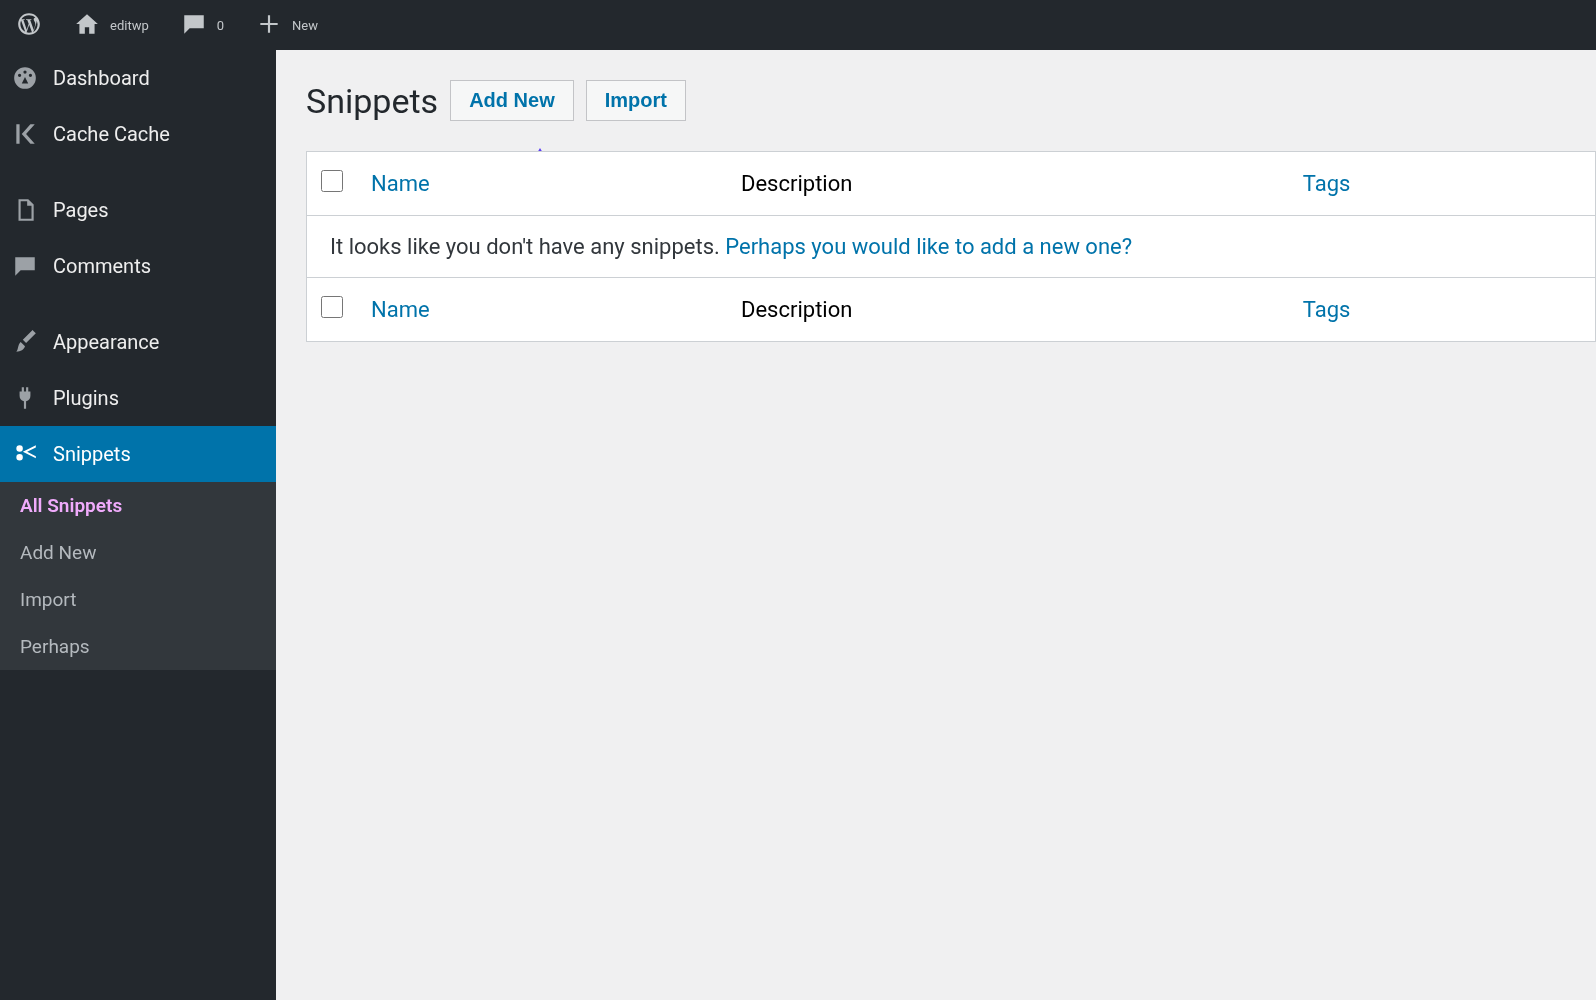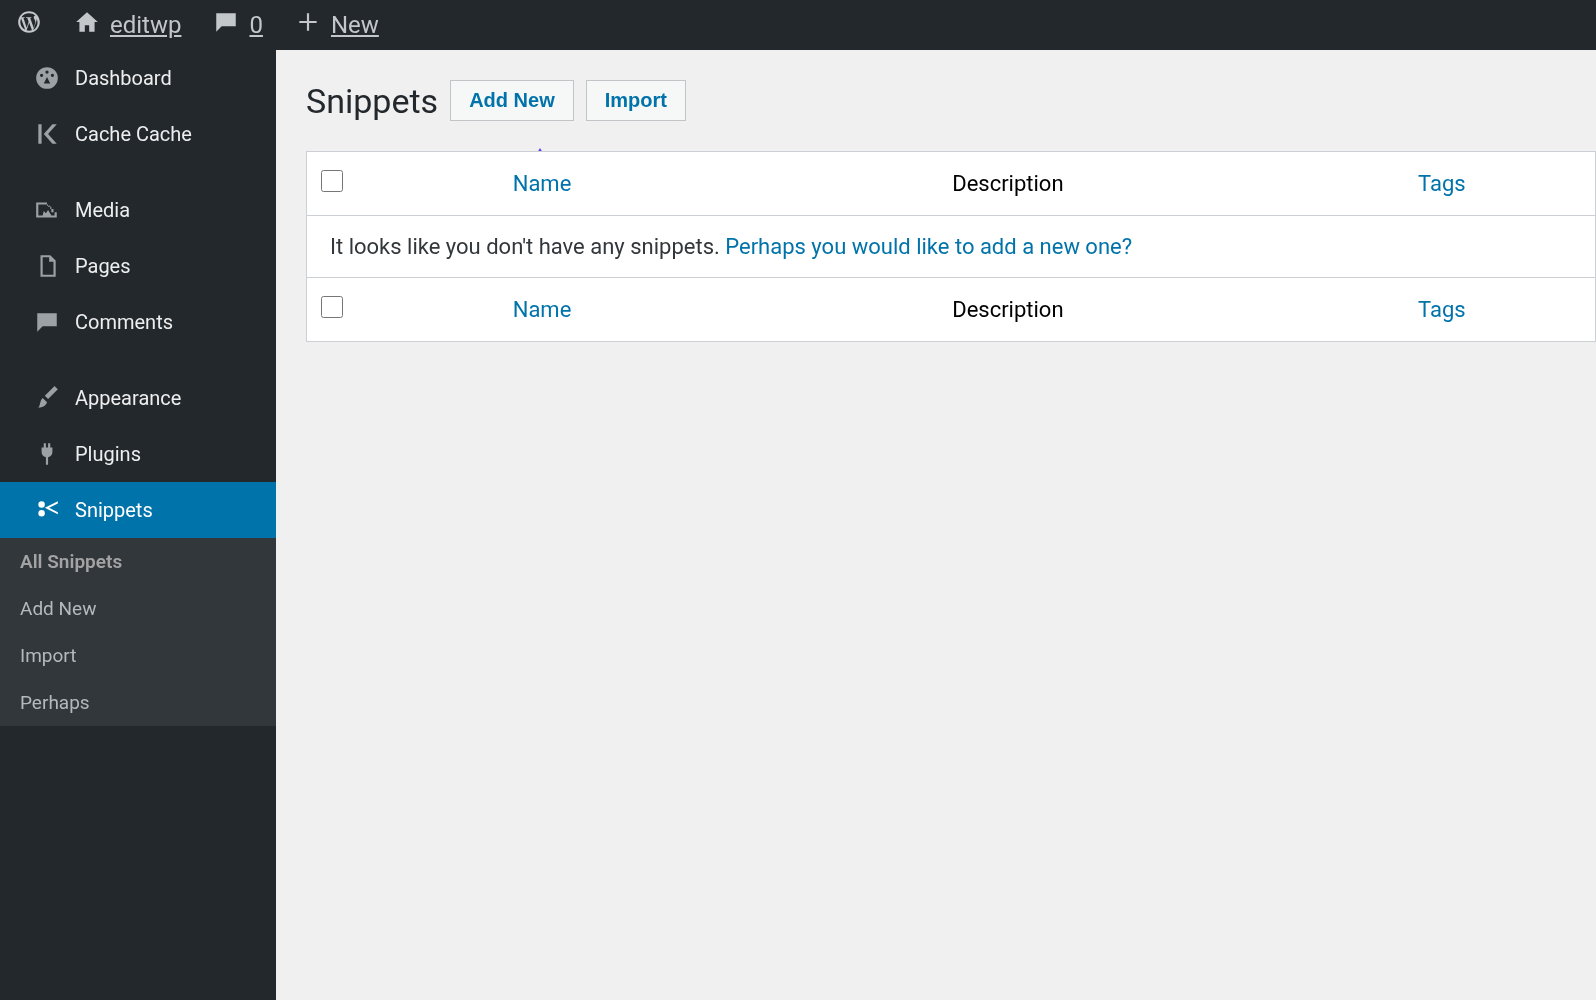--- a/index.html
+++ b/index.html
@@ -1,45 +1,45 @@
 <!DOCTYPE html>
 <html><head>
 <meta charset="utf-8">
 <style>
 * { margin: 0; padding: 0; box-sizing: border-box; }
 body { font-family: -apple-system, BlinkMacSystemFont, "Segoe UI", Roboto, sans-serif; background: #f0f0f1; }
 
-.topbar { height: 50px; background: #23282d; display: flex; align-items: center; color: #c3c7ca; font-size: 24px; text-decoration: underline; }
+.topbar { height: 50px; background: #23282d; display: flex; align-items: center; color: #c3c7ca; font-size: 13px; }
 .topbar-item { display: flex; align-items: center; padding: 0 16px; gap: 10px; cursor: pointer; }
 .topbar svg { width: 26px; height: 26px; fill: currentColor; }
 
 .layout { display: flex; min-height: calc(100vh - 50px); }
 
 .sidebar { width: 276px; background: #23282d; color: #eee; font-size: 20px; }
-.sidebar-item { display: flex; align-items: center; padding: 14px 33px; gap: 14px; cursor: pointer; color: #eee; }
+.sidebar-item { display: flex; align-items: center; padding: 14px 11px; gap: 14px; cursor: pointer; color: #eee; }
 .sidebar-item.active { background: #0073aa; color: #fff; position: relative; }
 .sidebar-item.active::after { content: ""; position: absolute; right: -10px; top: 50%; transform: translateY(-50%); border: 10px solid transparent; border-right-color: #f0f0f1; }
 .sidebar-sep { height: 20px; }
 .sidebar-icon { width: 28px; height: 28px; display: flex; align-items: center; justify-content: center; }
 .sidebar-icon svg { width: 26px; height: 26px; fill: #9ca1a6; }
 .sidebar-item.active .sidebar-icon svg { fill: #fff; }
 .sidebar-subitem { padding: 12px 20px; background: #32373c; color: #b4b9be; cursor: pointer; font-size: 19px; }
-.sidebar-subitem.current { color: #a3a3a3; font-weight: 600; }
+.sidebar-subitem.current { color: #f0abfc; font-weight: 600; }
 
 .main { flex: 1; padding: 30px 0 30px 30px; background: #f0f0f1; }
 .page-title-row { display: flex; align-items: center; gap: 12px; margin-bottom: 30px; }
 .page-title { font-size: 34px; font-weight: 400; color: #23282d; }
 .title-button { background: #f6f7f7; border: 1px solid #c3c4c7; color: #0073aa; font-size: 20px; font-weight: 600; padding: 8px 18px; cursor: pointer; }
 
 .arrow-annotation { position: absolute; left: 525px; top: 148px; pointer-events: none; }
 .arrow-annotation svg { width: 30px; height: 140px; }
 
 .table-wrap { position: relative; }
 .table { width: 100%; border-collapse: collapse; background: #fff; border: 1px solid #ccd0d4; }
-.table th { text-align: center; padding: 18px 14px; font-weight: 400; font-size: 22px; border-bottom: 1px solid #ccd0d4; }
+.table th { text-align: left; padding: 18px 14px; font-weight: 400; font-size: 22px; border-bottom: 1px solid #ccd0d4; }
 .table th.footer-th { border-bottom: none; border-top: 1px solid #ccd0d4; }
 .table th a { color: #0073aa; text-decoration: none; }
 .table th.desc-col { color: #000000; }
 .table .check-col { width: 50px; text-align: center; }
 .table .check-col input { width: 22px; height: 22px; }
 .table .name-col { width: 370px; }
 .table td { padding: 18px 23px; font-size: 22px; color: #32373c; }
 .table .empty-row a { color: #0073aa; text-decoration: none; }
 </style>
 </head>
@@ -83,28 +83,20 @@
     </div>
     <div class="sidebar-item">
       <span class="sidebar-icon">
           <svg viewBox="0 0 24 24">
             <path d="M4 3h3v18H4V3zm5 9l8-9h4l-8 9 8 9h-4l-8-9z"></path>
           </svg>
         </span>
       <span>Cache Cache</span>
     </div>
     <div class="sidebar-sep"></div>
-    <div class="sidebar-item">
-      <span class="sidebar-icon">
-          <svg viewBox="0 0 24 24">
-            <path d="M2 5h10v3h3v3h3v3h3v5H2V5zm2 2v10h4l1-4 2 2 2-3 3 5h3v-3h-3V9h-3V7H4z"></path>
-          </svg>
-        </span>
-      <span>Media</span>
-    </div>
     <div class="sidebar-item">
       <span class="sidebar-icon">
           <svg viewBox="0 0 24 24">
             <path d="M6 2h9l5 5v15H6V2zm2 2v16h10V8h-4V4H8z"></path>
           </svg>
         </span>
       <span>Pages</span>
     </div>
     <div class="sidebar-item">
       <span class="sidebar-icon">

